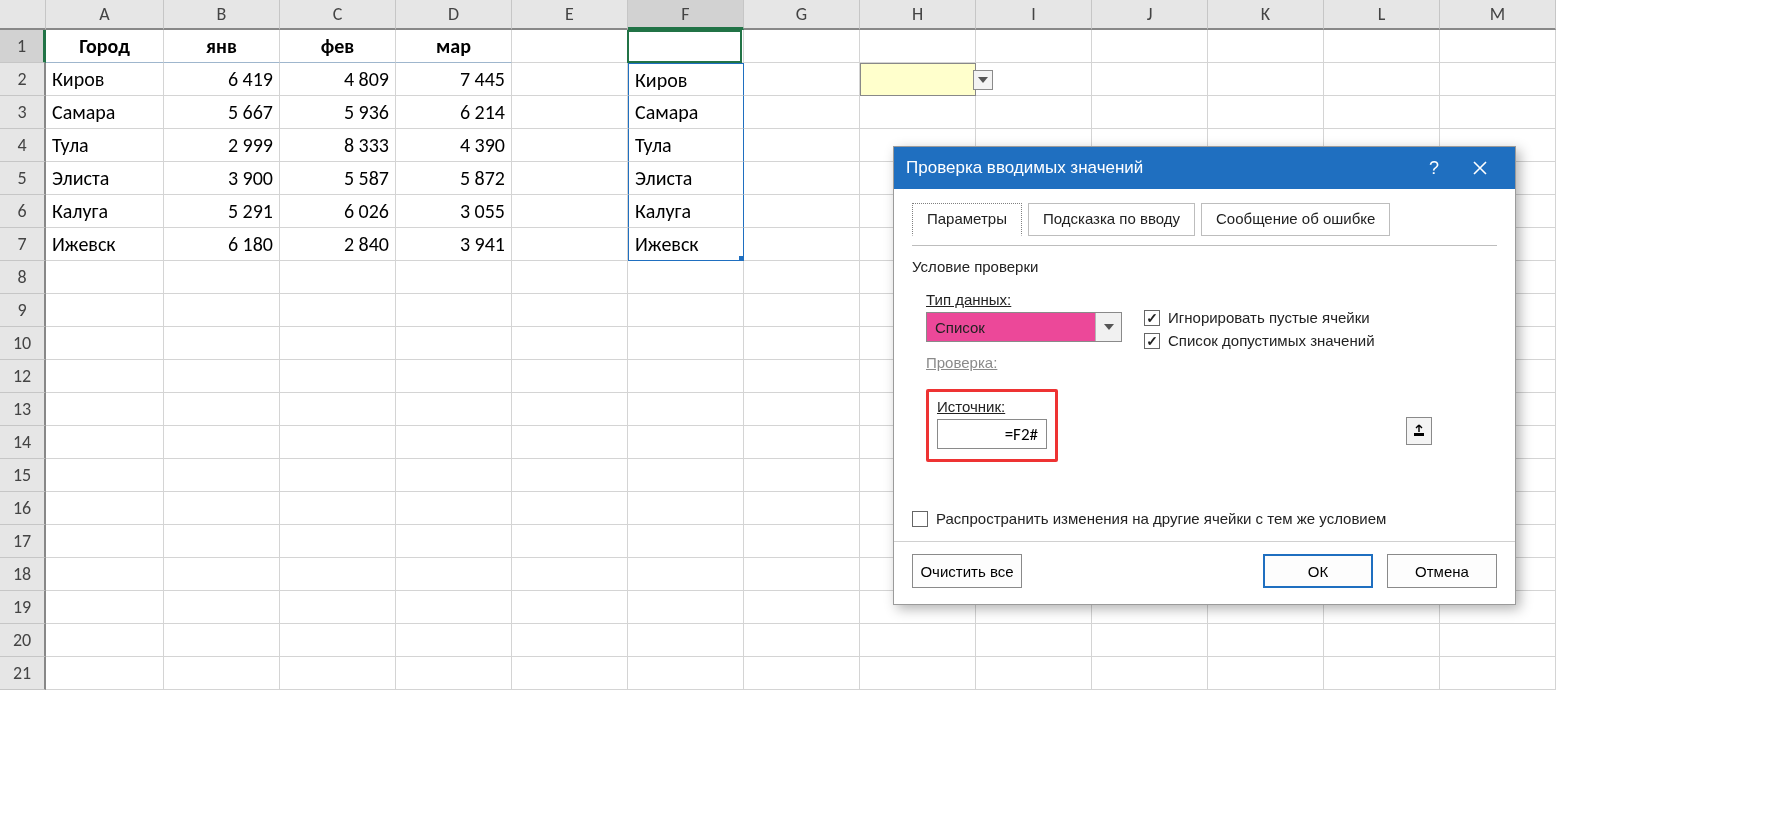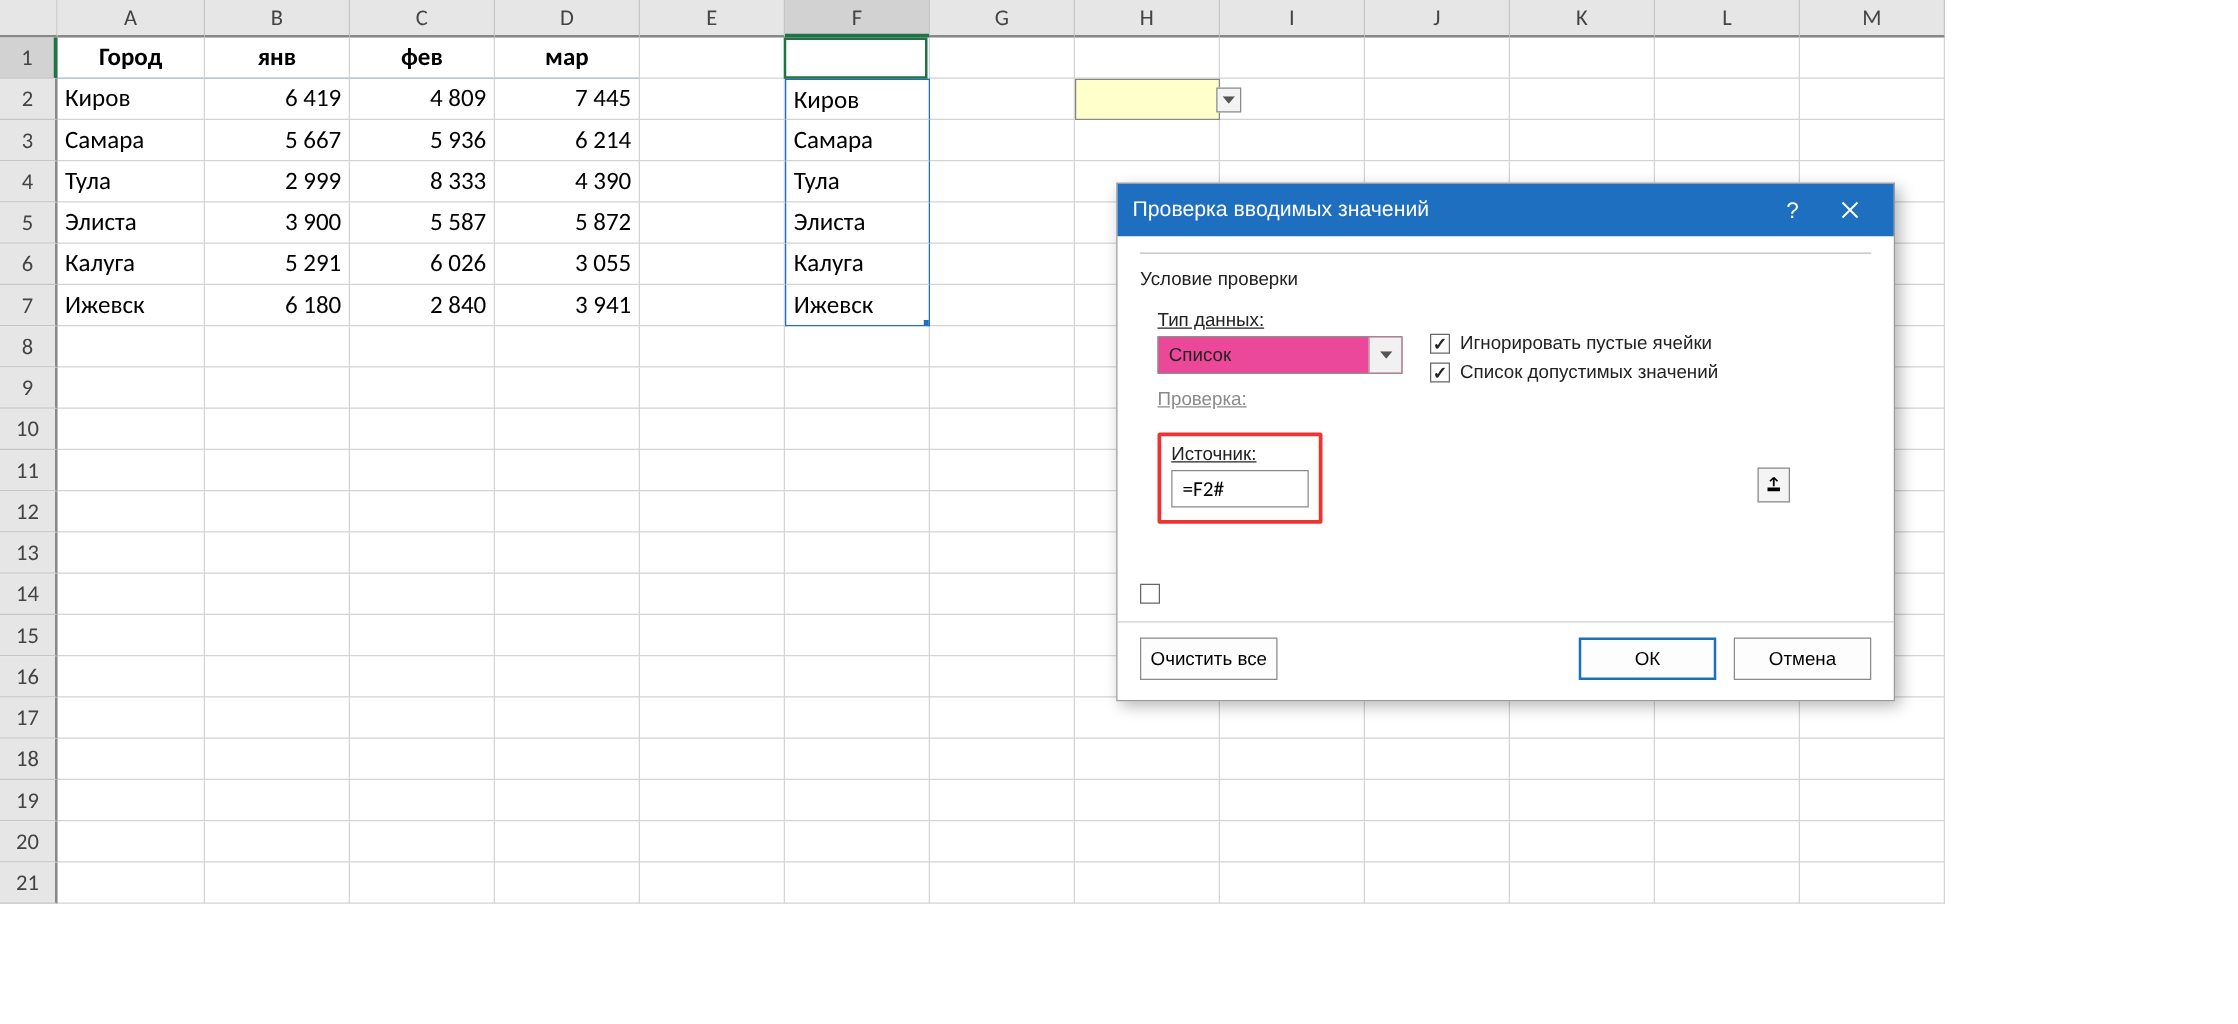--- a/index.html
+++ b/index.html
@@ -185,20 +185,21 @@
   .chkbox.checked::after { content: "✓"; font-weight: bold; }
 
   .sourcewrap { position: relative; display: inline-block; padding: 6px 8px 10px 8px; border: 3px solid #e33; border-radius: 2px; margin-top: 4px; }
   .sourcewrap .lbl { margin-bottom: 4px; }
   .src-input {
     width: 442px; height: 28px;
     border: 1px solid #8a8a8a;
     padding: 14px 8px;
     font-family: Calibri, Arial, sans-serif;
     font-size: 17px;
+    text-align: right;
   }
   .range-btn-outside {
     position: absolute;
     border: 1px solid #8a8a8a;
     width: 26px; height: 28px;
     display: flex; align-items: center; justify-content: center;
     background: #f4f4f4; cursor: pointer;
   }
 
   .propagate { display: flex; align-items: center; gap: 8px; margin: 48px 0 14px 0; }
@@ -404,36 +405,20 @@
         <div class="cell cF"></div>
         <div class="cell cG"></div>
         <div class="cell cH"></div>
         <div class="cell cI"></div>
         <div class="cell cJ"></div>
         <div class="cell cK"></div>
         <div class="cell cL"></div>
         <div class="cell cM"></div>
       </div>
       <div class="row">
-        <div class="rowhead">11</div>
-        <div class="cell cA"></div>
-        <div class="cell cB"></div>
-        <div class="cell cC"></div>
-        <div class="cell cD"></div>
-        <div class="cell cE"></div>
-        <div class="cell cF"></div>
-        <div class="cell cG"></div>
-        <div class="cell cH"></div>
-        <div class="cell cI"></div>
-        <div class="cell cJ"></div>
-        <div class="cell cK"></div>
-        <div class="cell cL"></div>
-        <div class="cell cM"></div>
-      </div>
-      <div class="row">
         <div class="rowhead">12</div>
         <div class="cell cA"></div>
         <div class="cell cB"></div>
         <div class="cell cC"></div>
         <div class="cell cD"></div>
         <div class="cell cE"></div>
         <div class="cell cF"></div>
         <div class="cell cG"></div>
         <div class="cell cH"></div>
         <div class="cell cI"></div>
@@ -603,20 +588,25 @@
     <span class="spacer"></span>
     <span class="tbtn">?</span>
     <span class="tbtn">
       <svg width="14" height="14" viewBox="0 0 14 14">
         <path d="M1 1 L13 13 M13 1 L1 13" stroke="#fff" stroke-width="1.6"></path>
       </svg>
     </span>
   </div>
 
   <div class="dlg-body">
+    <div class="tabs">
+      <div class="tab active">Параметры</div>
+      <div class="tab inactive">Подсказка по вводу</div>
+      <div class="tab inactive">Сообщение об ошибке</div>
+    </div>
     <div class="tab-strip-line"></div>
 
     <div class="group-label">Условие проверки</div>
 
     <div style="display:flex; align-items:flex-start;">
       <div style="margin-left:14px;">
         <div class="fld-label"><span style="text-decoration:underline">Тип данных:</span></div>
         <div class="selectwrap">
           <span class="txt">Список</span>
           <span class="arrow">
@@ -649,20 +639,21 @@
       <span class="range-btn-outside" style="left:480px; top:32px;">
         <svg width="14" height="14" viewBox="0 0 14 14">
           <rect x="2" y="9" width="10" height="3" fill="#000"></rect>
           <path d="M7 1 L7 8 M7 1 L4 4 M7 1 L10 4" stroke="#000" stroke-width="1.4" fill="none"></path>
         </svg>
       </span>
     </div>
 
     <label class="propagate">
       <span class="chkbox"></span>
+      <span>Распространить изменения на другие ячейки с тем же условием</span>
     </label>
   </div>
 
   <div class="dlg-btnbar">
     <button class="btn" style="margin-left:0">Очистить все</button>
     <span class="spacer"></span>
     <button class="btn primary">ОК</button>
     <button class="btn">Отмена</button>
   </div>
 </div>

